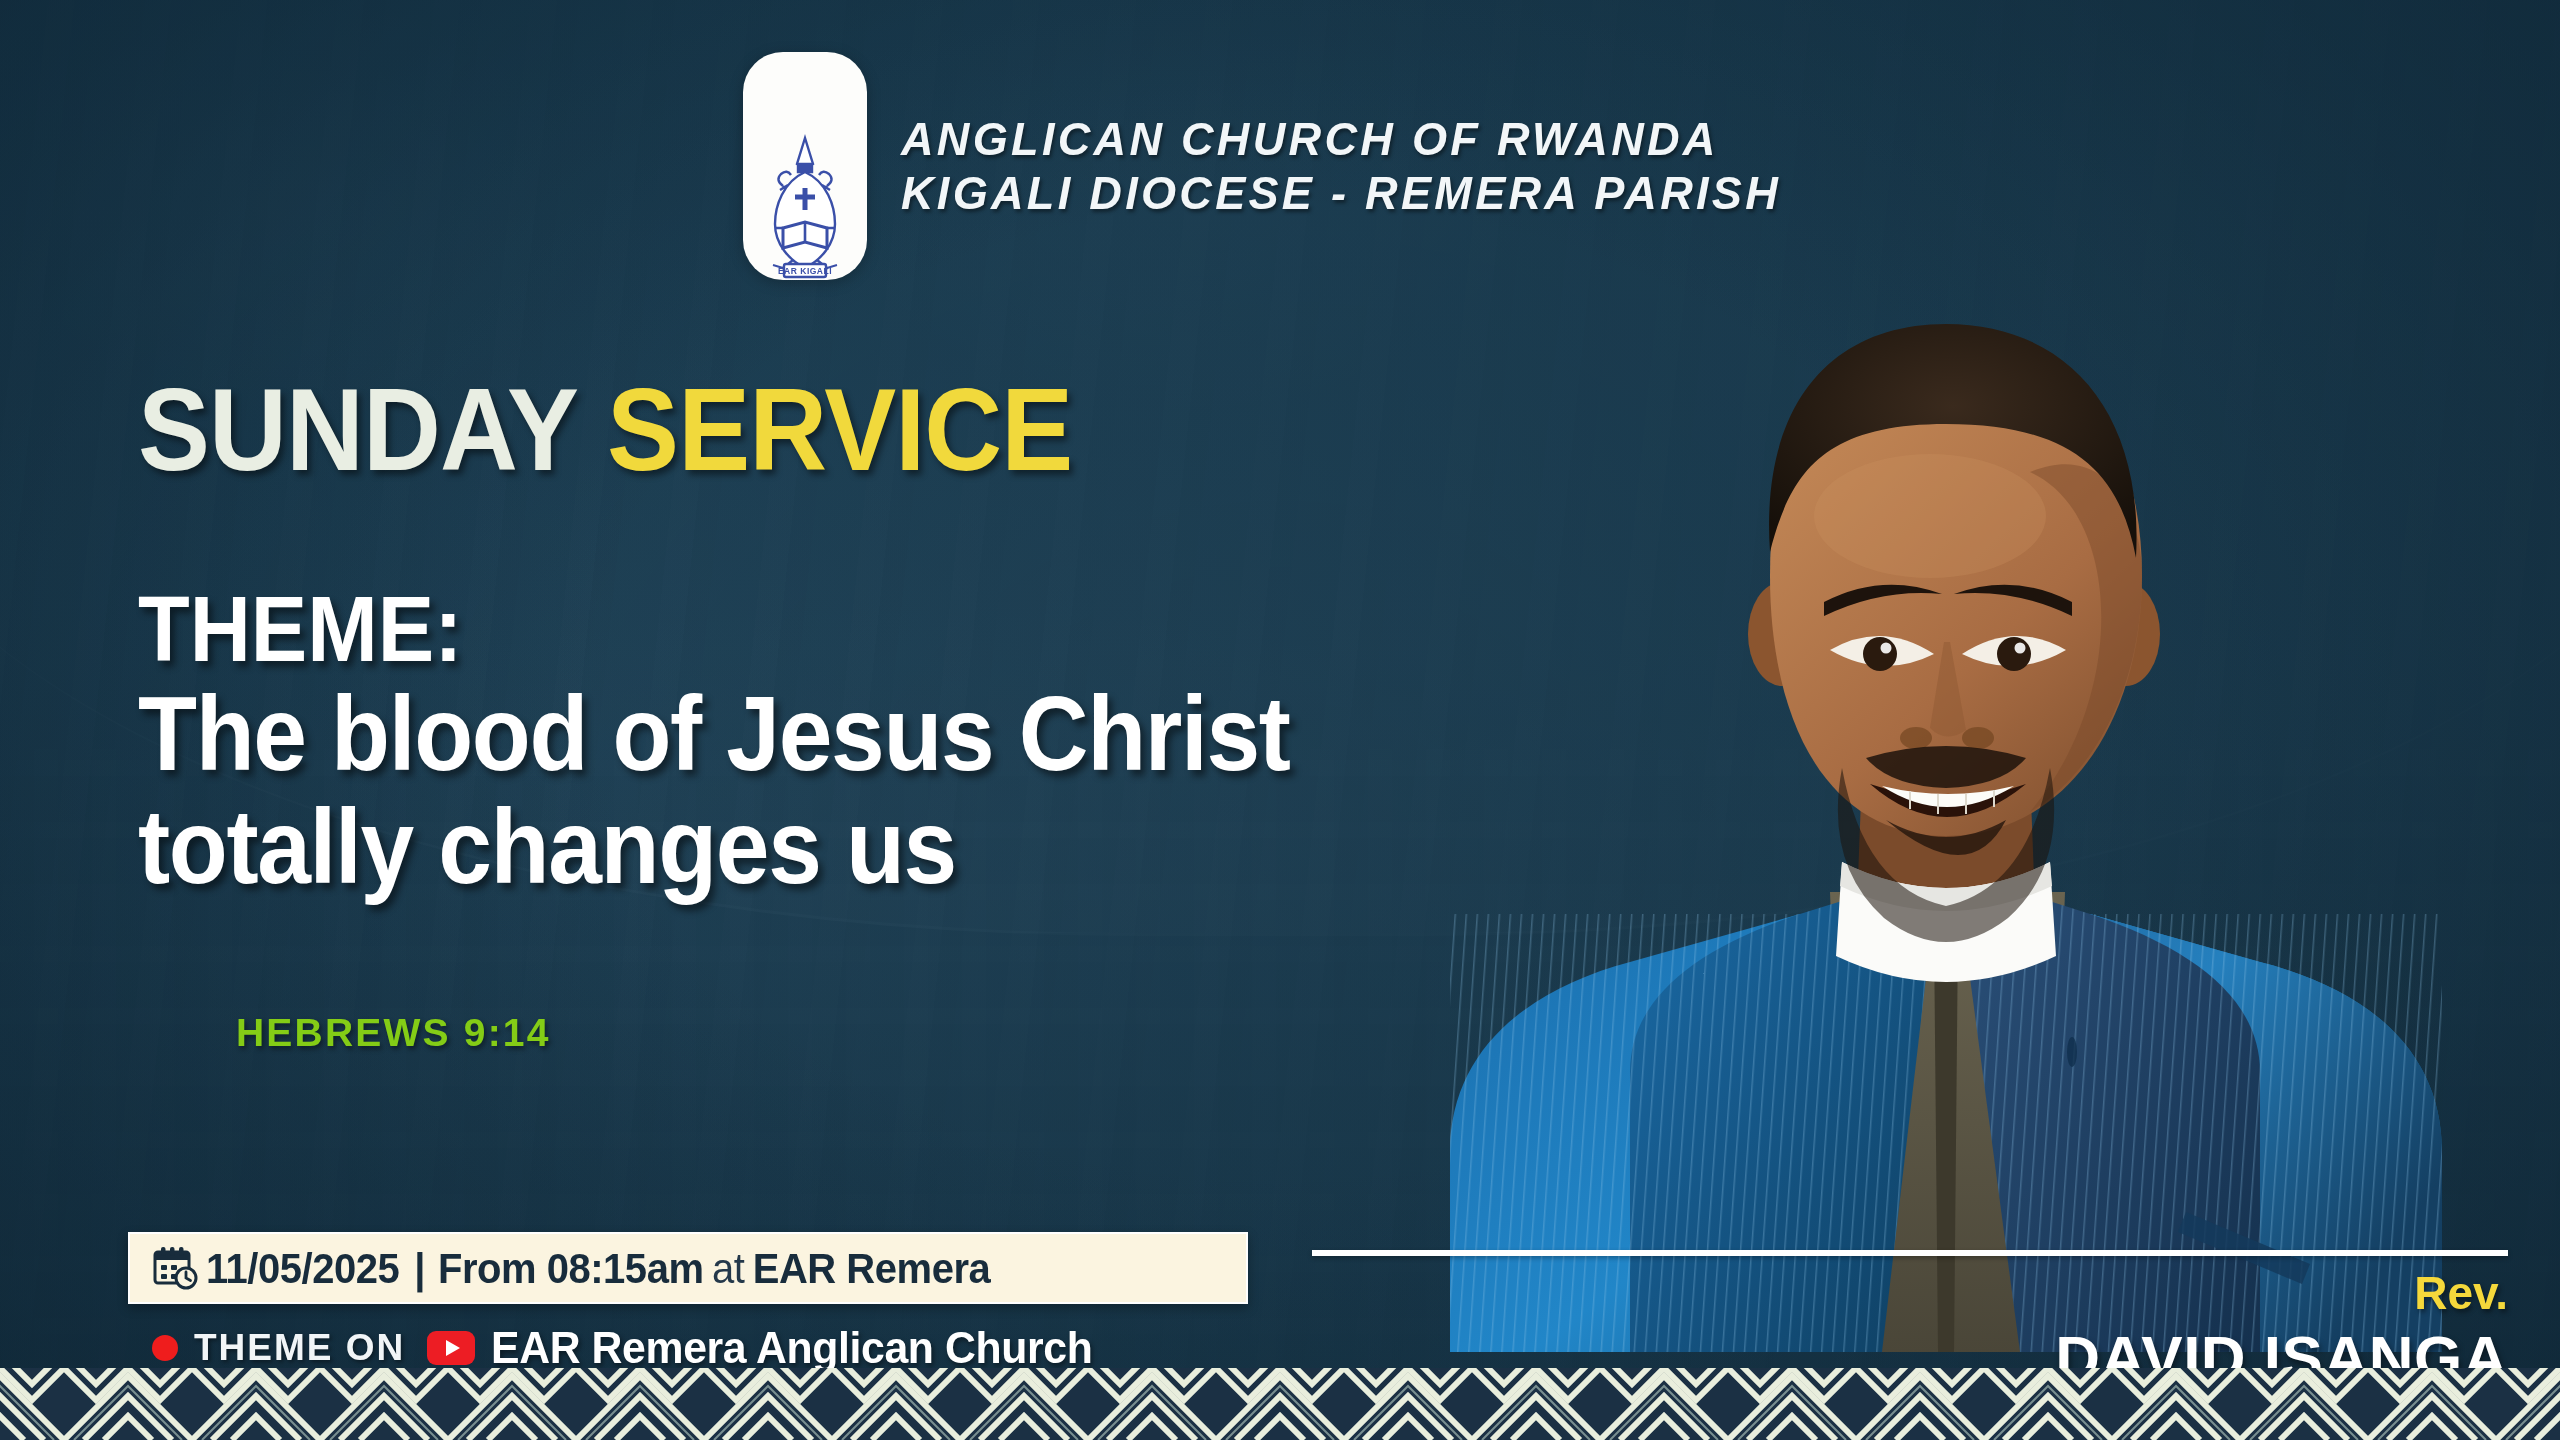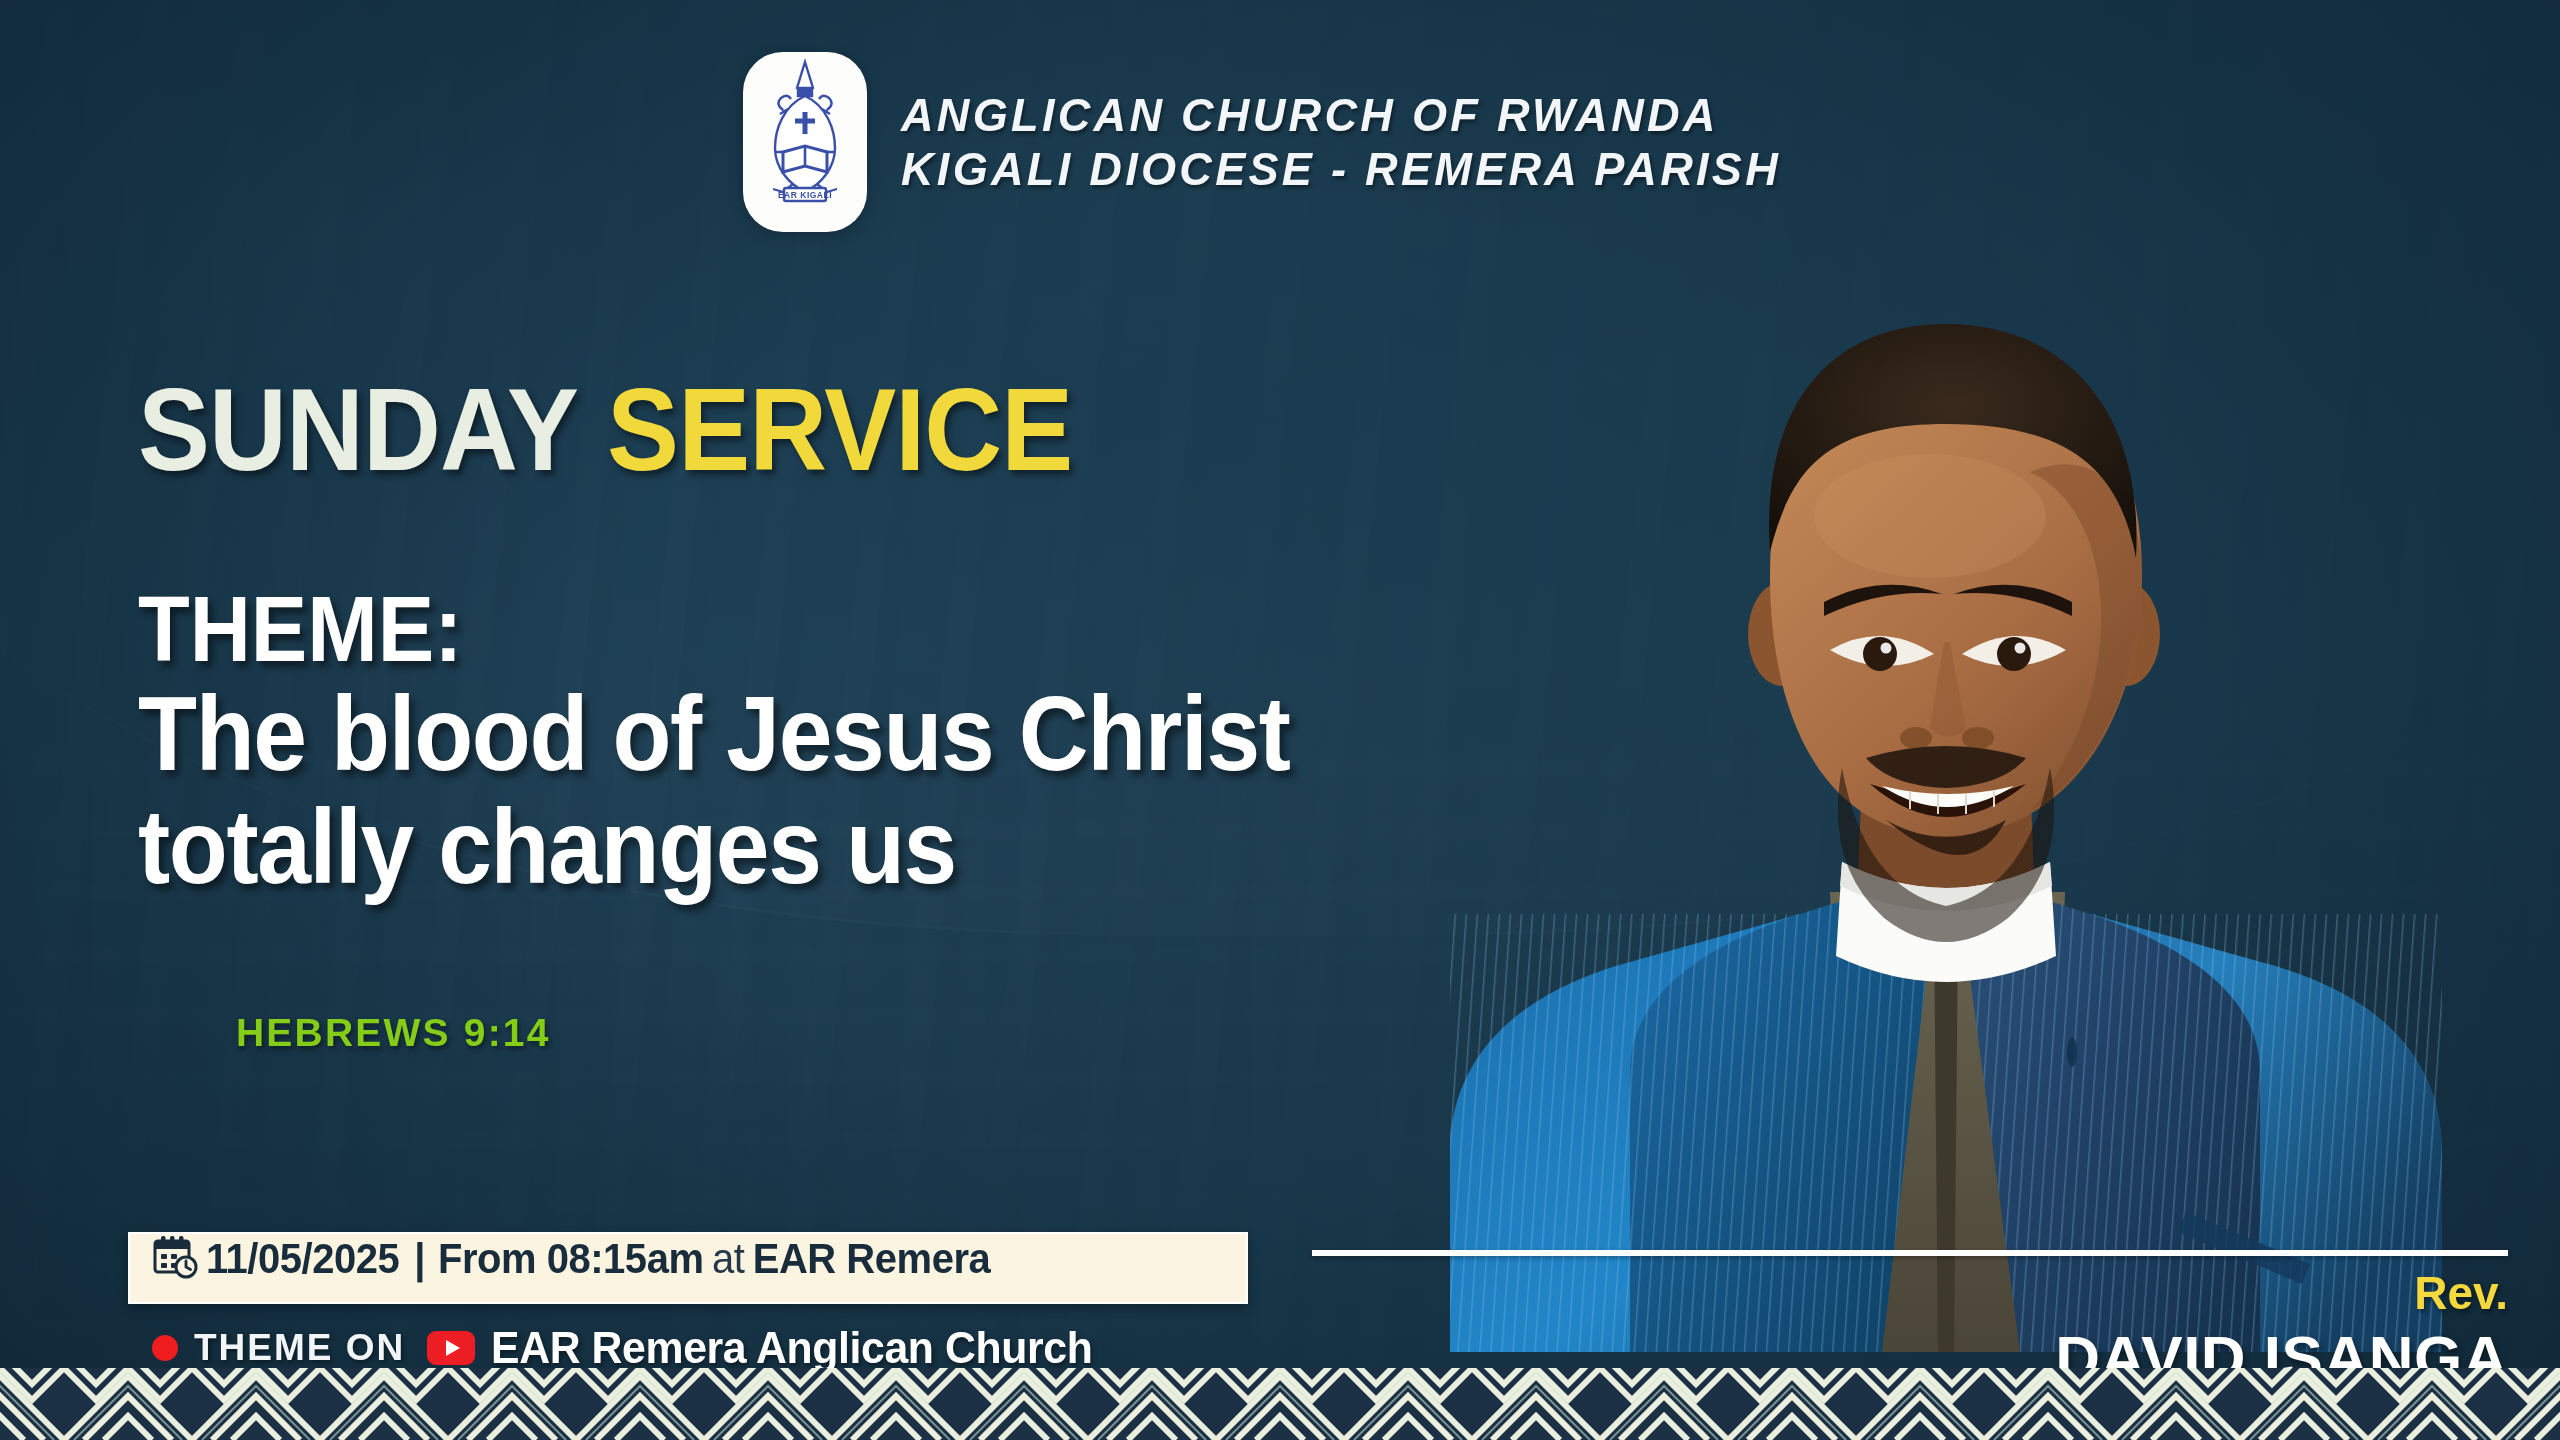--- a/index.html
+++ b/index.html
@@ -62,23 +62,23 @@
     background:radial-gradient(ellipse 1700px 1200px at 50% 48%, transparent 40%, rgba(10,30,44,.55) 100%);
   }
 
   
   .header {
     position:absolute; left:0; right:0; top:52px;
     display:flex; align-items:center; justify-content:center; gap:34px;
     z-index:6;
   }
   .logo-badge {
-    width:124px; height:180px; border-radius:40px;
+    width:124px; height:228px; border-radius:40px;
     background:#fdfdfb; flex:0 0 auto;
-    display:flex; align-items:flex-start; justify-content:center;
+    display:flex; align-items:flex-end; justify-content:center;
     box-shadow:0 3px 14px rgba(0,0,0,.25);
   }
   .logo-badge svg { width:104px; height:152px; display:block; }
   .header-text { line-height:1.14;font-style:italic; }
   .header-text div {
     color:#f2f6f8; font-weight:bold; font-size:47px;
     letter-spacing:3.4px; white-space:nowrap;
     text-shadow:2px 3px 4px rgba(0,0,0,.42);
     font-family:"Liberation Sans", sans-serif;
     transform:scaleX(.96); transform-origin:left center;
@@ -112,21 +112,21 @@
     letter-spacing:2.2px;
     text-shadow:2px 3px 5px rgba(0,0,0,.45);
   }
 
   
   .date-bar {
     position:absolute; left:128px; top:1232px;
     height:72px; width:1120px; z-index:7;
     background:#fbf4e0;
     border:2px solid #ffffff;
-    display:flex; align-items:flex-start; padding:0 22px;
+    display:flex; align-items:center; padding:0 22px;
     box-shadow:0 4px 10px rgba(0,0,0,.30);
   }
   .cal-icon { width:46px; height:46px; flex:0 0 auto; margin-right:8px; }
   .date-text {
     color:#182c3c; font-weight:bold; font-size:43px;
     letter-spacing:-.5px; white-space:nowrap;
     transform:scaleX(.93); transform-origin:left center;
     display:flex; align-items:baseline;
   }
   .sep-pipe { margin:0 14px 0 16px; font-weight:bold; }

